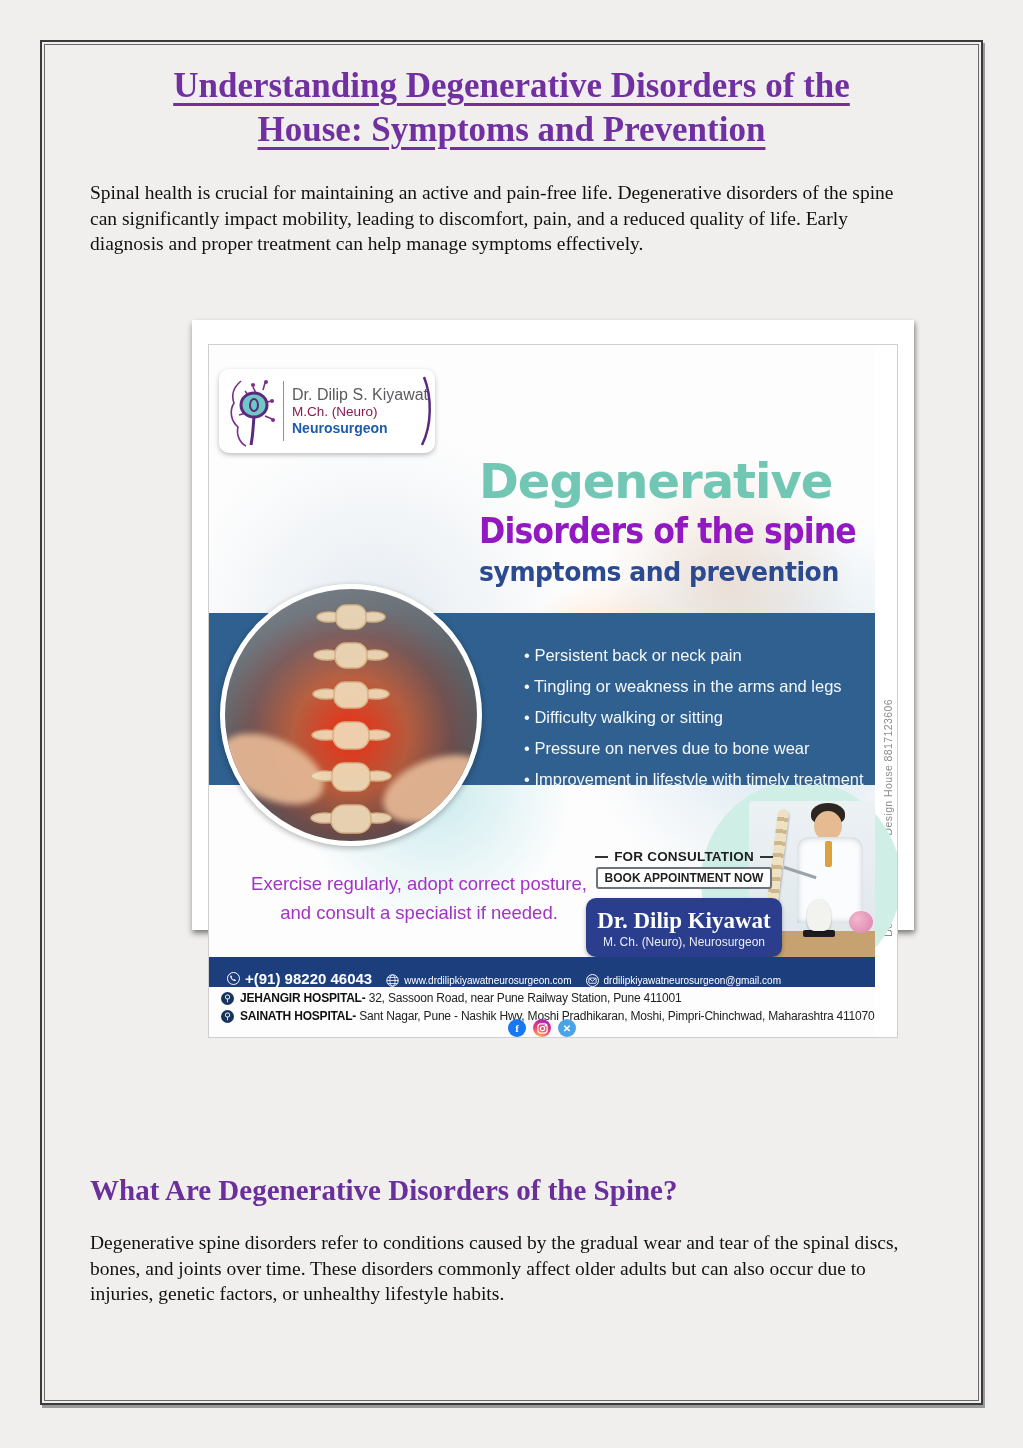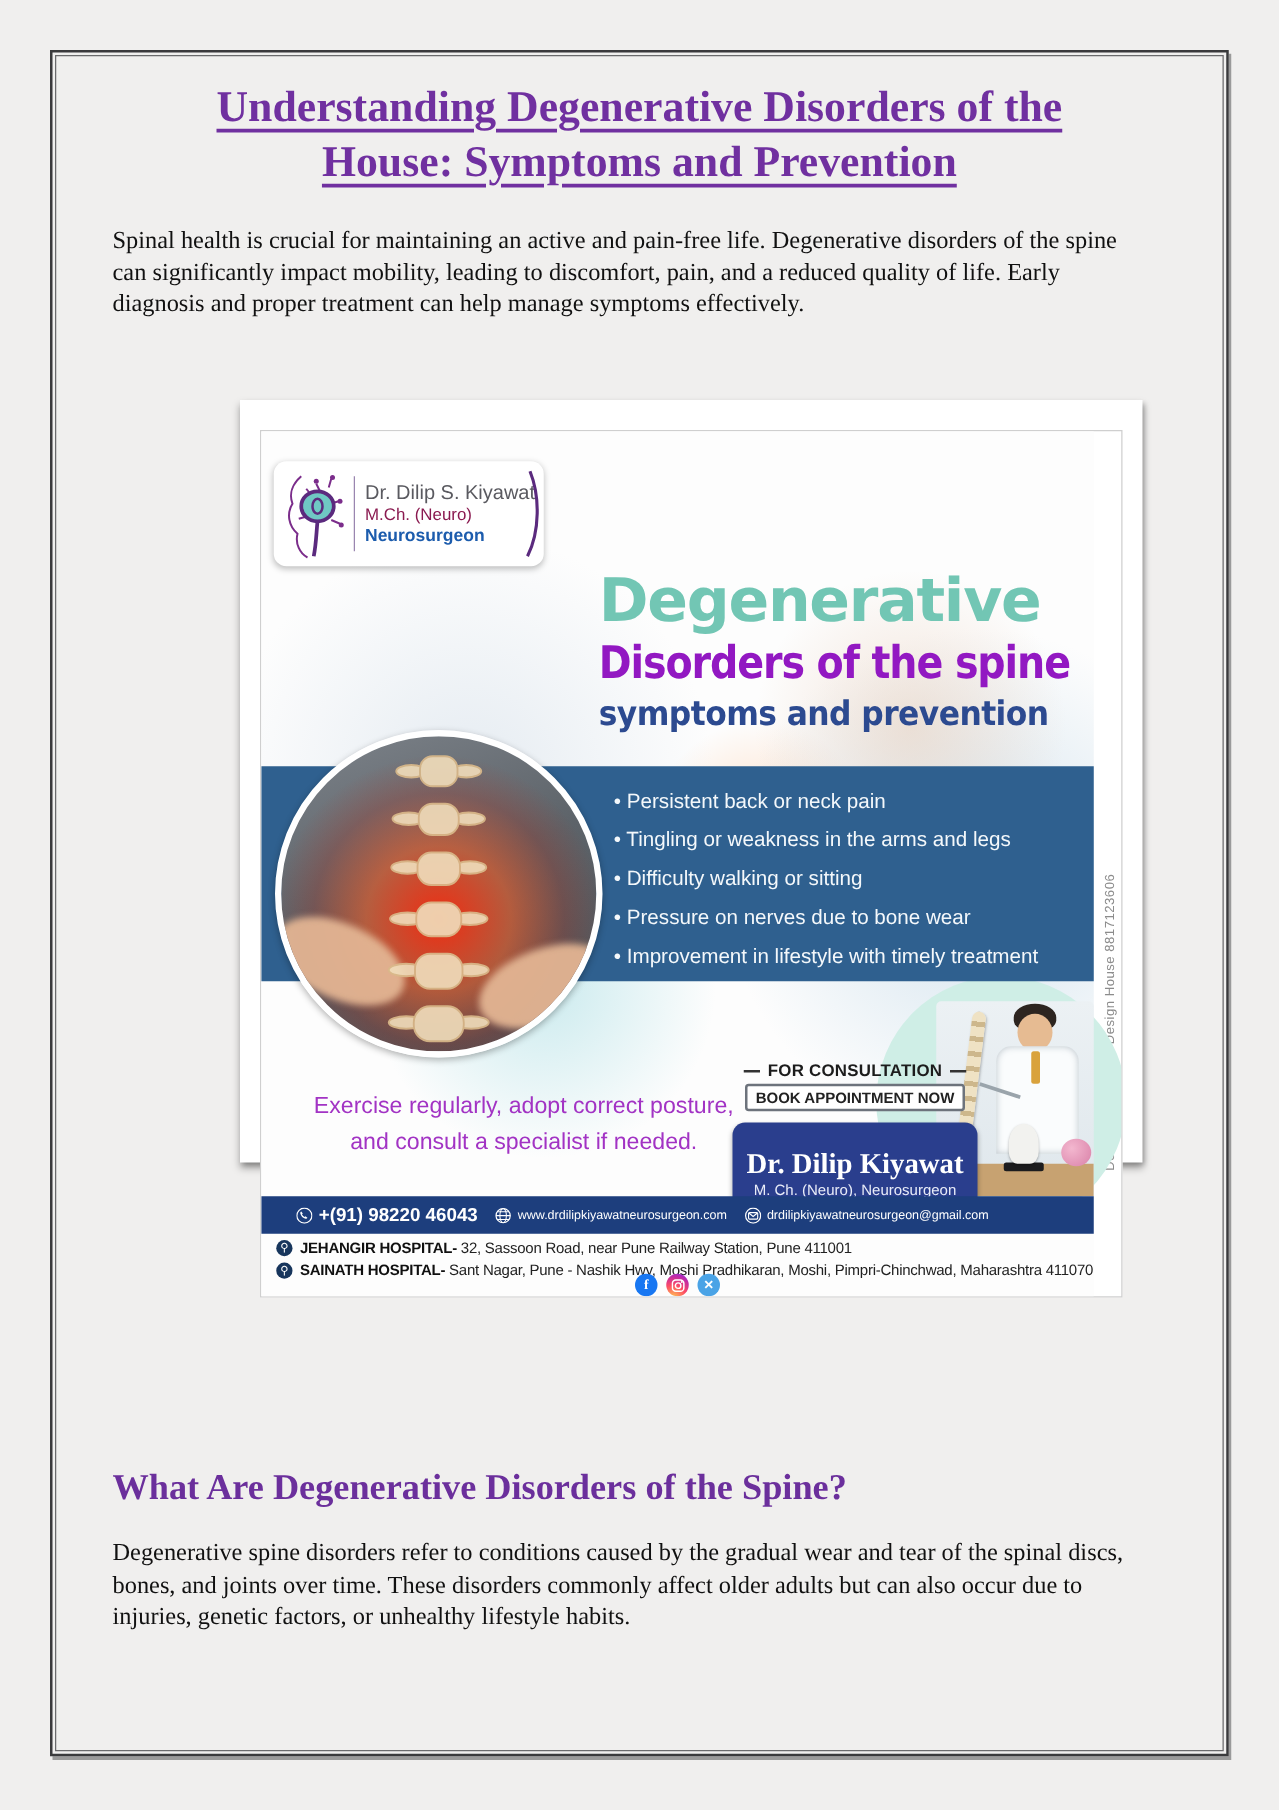--- a/index.html
+++ b/index.html
@@ -49,21 +49,21 @@
   
   .headline { position:absolute; left:270px; top:78px; z-index:4; font-family:"DejaVu Sans", sans-serif; }
   .headline-1 { font-size:48px; font-weight:bold; color:#72c6b4; letter-spacing:-1px; line-height:1.1;margin-top:32px; }
   .headline-2 { font-size:36px; font-weight:bold; color:#9218c2; letter-spacing:-1px;
     line-height:1.25; transform:scaleX(.88); transform-origin:left center; white-space:nowrap; }
   .headline-3 { font-size:27px; font-weight:bold; color:#2c4a90; letter-spacing:-.5px;
     line-height:1.4; transform:scaleX(.93); transform-origin:left center; white-space:nowrap; }
 
   
   .band { position:absolute; left:0; top:268px; width:666px; height:172px; background:#2f608f; z-index:2; }
-  .band ul { list-style:none; padding:13px 0 0 282px; }
+  .band ul { list-style:none; padding:27px 0 0 282px;margin-left:33px; }
   .band li { color:#f4f8fb; font-size:16.5px; line-height:31px; white-space:nowrap; }
   .band li::before { content:"• "; }
 
   
   .photo-circle { position:absolute; left:11px; top:239px; width:262px; height:262px;
     border-radius:50%; border:5px solid #fff; z-index:3; overflow:hidden;
     box-shadow:0 2px 6px rgba(0,0,0,.3); background:
       radial-gradient(circle at 50% 58%, rgba(255,40,10,.9), rgba(255,90,30,.55) 30%, rgba(180,40,20,.25) 52%, transparent 68%),
       linear-gradient(160deg,#7d838a 0%, #5d6369 45%, #4a5056 100%); }
   .hand { position:absolute; width:110px; height:60px; background:#e3b593; border-radius:50%;
@@ -78,21 +78,21 @@
 
   
   .mint-circle { position:absolute; left:492px; top:436px; width:200px; height:200px;
     border-radius:50%; background:#cfeee6; z-index:1; }
   .consult-group { position:absolute; left:377px; top:504px; width:196px; text-align:center; z-index:4; }
   .consult-label { display:flex; align-items:center; justify-content:center; gap:6px;
     font-size:13.5px; font-weight:bold; color:#1c1c1c; letter-spacing:.2px; }
   .consult-label::before, .consult-label::after { content:""; width:13px; height:2px; background:#333; }
   .consult-cta { display:inline-block; margin-top:3px; border:2px solid #6d737c; border-radius:3px;
     background:#fff; padding:2px 7px; font-size:12px; font-weight:bold; color:#222; }
-  .doctor-badge { margin-top:9px; background:#2a3e8d; border-radius:10px; padding:20px 6px 8px;
+  .doctor-badge { margin-top:9px; background:#2a3e8d; border-radius:10px; padding:10px 6px 8px;
     box-shadow:0 2px 4px rgba(0,0,0,.3); }
   .doctor-badge .name { font-family:"Liberation Serif", serif; font-weight:bold; color:#fff;
     font-size:23px; line-height:1.1; white-space:nowrap; }
   .doctor-badge .qual { color:#e8ecf8; font-size:12px; margin-top:2px; white-space:nowrap; }
 
   
   .doctor-photo { position:absolute; left:540px; top:456px; width:126px; height:156px; z-index:3;
     background:linear-gradient(#ecf1f4,#dfe7ec); border-radius:4px 4px 0 0; overflow:hidden; }
   .dp-spine { position:absolute; left:22px; top:8px; width:11px; height:120px; border-radius:6px;
     background:repeating-linear-gradient(180deg,#efe2c4 0 8px,#cdb78c 8px 12px);
@@ -105,21 +105,21 @@
   .dp-pointer { position:absolute; left:34px; top:70px; width:34px; height:3px; background:#9aa4ab; transform:rotate(18deg); }
   .dp-desk { position:absolute; left:0; bottom:0; width:100%; height:26px; background:#c7a271; }
   .dp-cup { position:absolute; left:8px; bottom:22px; width:17px; height:21px; background:#fff; border-radius:2px 2px 4px 4px; box-shadow:0 1px 2px rgba(0,0,0,.25); }
   .dp-bust { position:absolute; left:58px; bottom:26px; width:24px; height:32px; background:#f2f2ef; border-radius:50% 50% 30% 30%; box-shadow:0 1px 2px rgba(0,0,0,.3); }
   .dp-bust-base { position:absolute; left:54px; bottom:20px; width:32px; height:7px; background:#1c1c1e; border-radius:2px; }
   .dp-brain { position:absolute; right:2px; bottom:24px; width:24px; height:22px; border-radius:50%;
     background:radial-gradient(circle at 35% 35%, #f3b7cf, #d981a8); }
 
   
   .contact-bar { position:absolute; left:0; top:612px; width:666px; height:30px; background:#1d3e7d;
-    display:flex; align-items:center; gap:14px; padding:0 28px; z-index:5; }
+    display:flex; align-items:flex-end; gap:14px; padding:0 18px; z-index:5; }
   .contact-item { display:flex; align-items:center; gap:5px; color:#fff; font-size:10px; white-space:nowrap; }
   .contact-item.phone { font-weight:bold; font-size:15px; }
   .addresses { position:absolute; left:0; top:644px; width:666px; z-index:5; }
   .addr-row { display:flex; align-items:center; gap:6px; padding:2px 0 2px 12px; white-space:nowrap; }
   .addr-row .txt { font-size:12px; color:#222; letter-spacing:-.2px; }
   .addr-row .txt b { color:#101010; }
   .pin-dot { width:13px; height:13px; border-radius:50%; background:#17355c; color:#fff; font-size:9px;
     display:flex; align-items:center; justify-content:center; flex:0 0 13px; }
 
   

